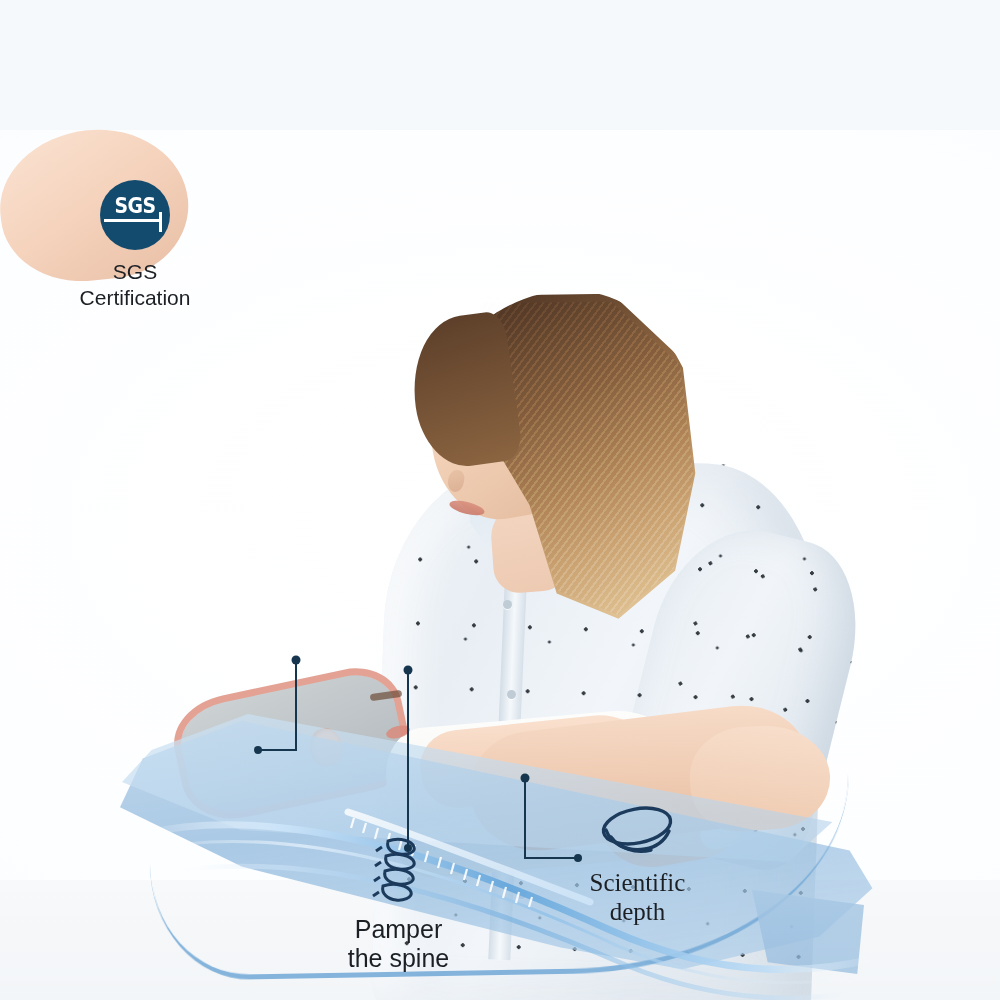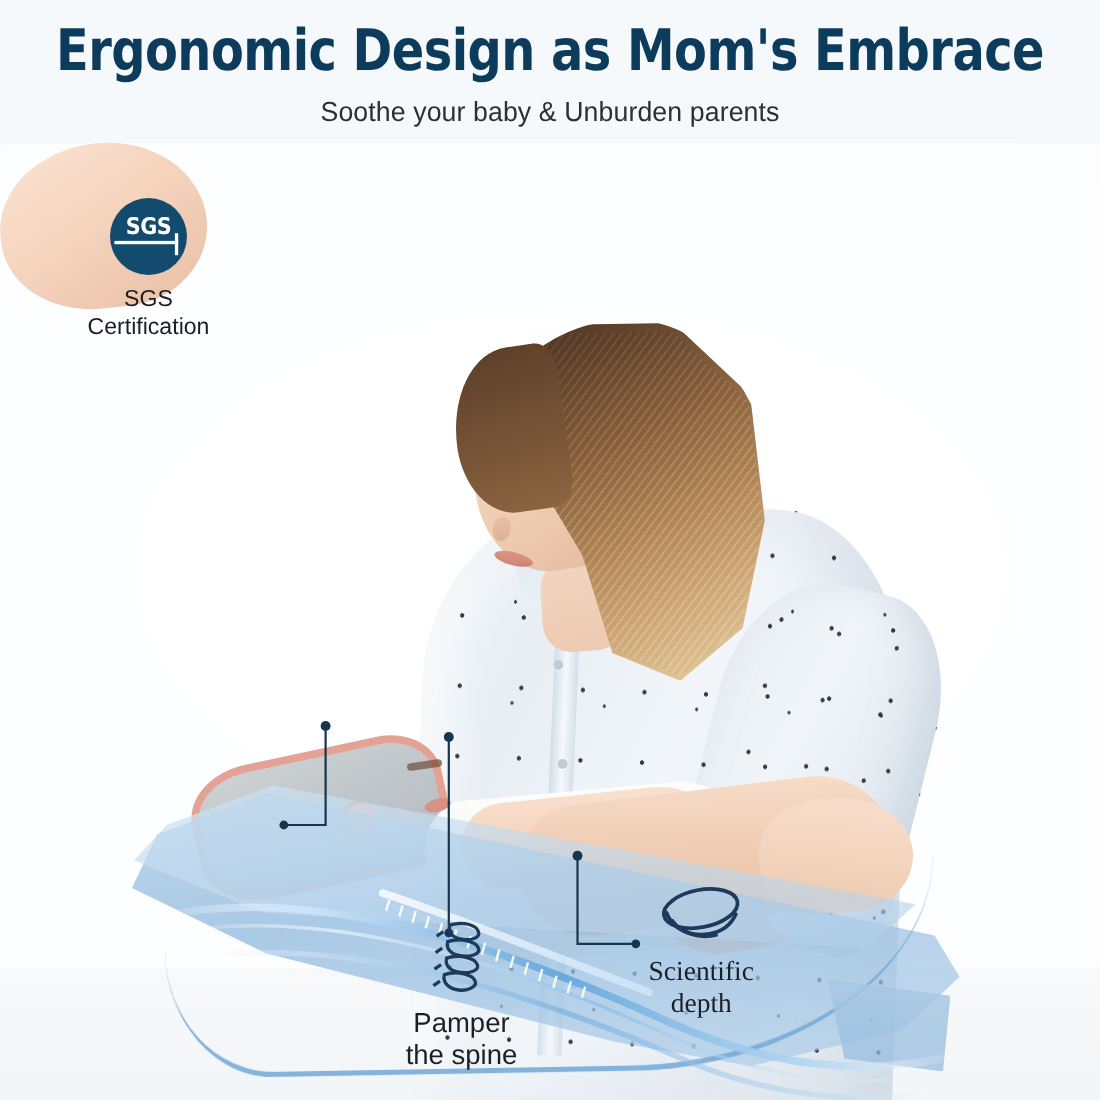--- a/index.html
+++ b/index.html
@@ -280,21 +280,21 @@
   }
   .sgs-rule{position:absolute;left:0;top:25px;width:58px;height:3px;background:#fff;}
   .sgs-tick{position:absolute;left:55px;top:18px;width:3px;height:20px;background:#fff;}
 
   
   .callout{position:absolute;text-align:center;}
   .callout .ctext{
     font-size:25px;line-height:1.16;color:#1c2024;white-space:pre-line;margin-top:4px;
   }
   #callout-neck{left:110px;top:712px;width:190px;}
-  #callout-spine{left:327px;top:835px;width:185px;}
+  #callout-spine{left:306px;top:835px;width:185px;}
   #callout-depth{left:545px;top:804px;width:185px;font-family:Liberation Serif, serif;}
 
   .lead{position:absolute;pointer-events:none;}
 </style>
 </head>
 <body>
 
 <div id="stage">
 
   <div class="scene">
@@ -404,24 +404,20 @@
       <path d="M408,540 L408,718" fill="none" stroke="#16364f" stroke-width="2"></path>
       <circle cx="408" cy="540" r="4.5" fill="#16364f"></circle>
       <circle cx="408" cy="718" r="4" fill="#16364f"></circle>
 
       <path d="M525,648 L525,728 L578,728" fill="none" stroke="#16364f" stroke-width="2"></path>
       <circle cx="525" cy="648" r="4.5" fill="#16364f"></circle>
       <circle cx="578" cy="728" r="4" fill="#16364f"></circle>
     </svg>
   </div>
 
-  <div class="hdr">
-    <div class="title">Ergonomic Design as Mom's Embrace</div>
-    <div class="subtitle">Soothe your baby &amp; Unburden parents</div>
-  </div>
 
   <div class="badge" id="badge-sgs">
     <div class="circle">
       <div class="sgs-wrap">
         <div class="sgs-txt">SGS</div>
         <div class="sgs-rule"></div>
         <div class="sgs-tick"></div>
       </div>
     </div>
     <div class="lbl">SGS

